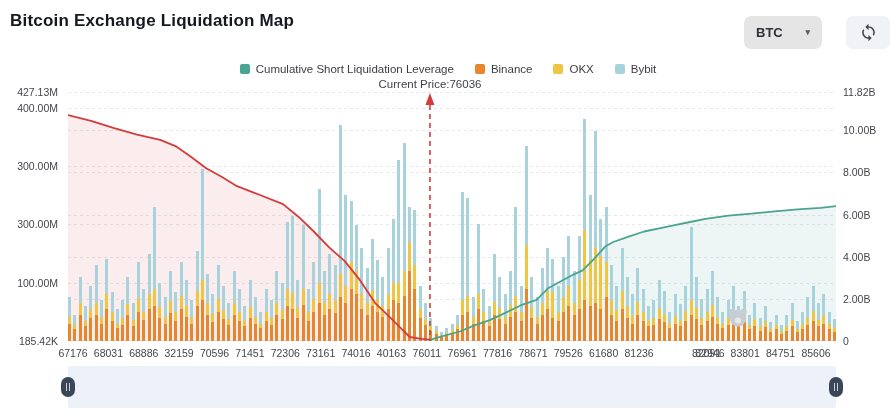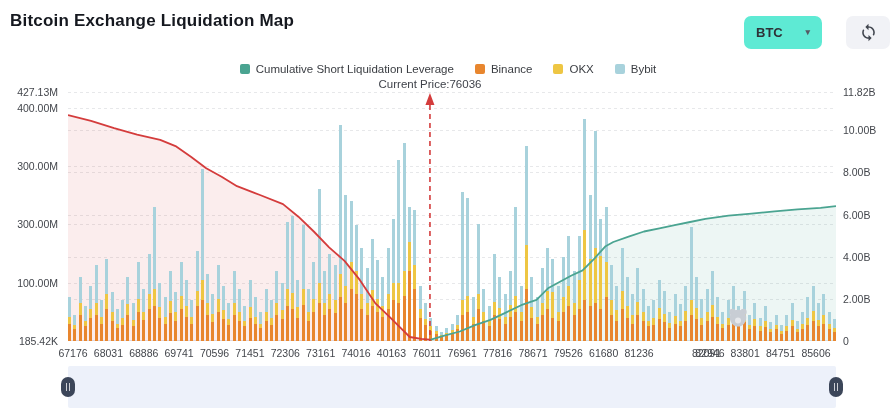--- a/index.html
+++ b/index.html
@@ -2,21 +2,21 @@
 <html><head>
 <meta charset="utf-8">
 <style>
   html,body{margin:0;padding:0;}
   body{
     width:896px;height:418px;position:relative;overflow:hidden;background:#ffffff;
     font-family:"Liberation Sans",sans-serif;
   }
   .page-title{position:absolute;left:10px;top:11px;font-size:17px;font-weight:700;color:#15181f;letter-spacing:.2px;text-align:right;}
   .controls{position:absolute;top:16px;right:6px;display:flex;align-items:center;}
-  .sel{height:33px;background:#5eead4;border-radius:7px;display:flex;align-items:center;justify-content:space-between;
+  .sel{height:33px;background:#e5e5e5;border-radius:7px;display:flex;align-items:center;justify-content:space-between;
        padding:0 12px;font-size:13px;color:#2e3238;font-weight:600;cursor:pointer;box-sizing:border-box;}
   .sel-symbol{width:78px;margin-right:24px;}
   .sel-period{width:92px;margin-right:26px;}
   .caret{font-size:9px;color:#555a63;line-height:1;}
   .spinner{display:flex;flex-direction:column;align-items:center;}
   .tri{width:0;height:0;border-left:3.5px solid transparent;border-right:3.5px solid transparent;}
   .tri.up{border-bottom:4px solid #555a63;margin-bottom:2.5px;}
   .tri.down{border-top:4px solid #555a63;}
   .refresh-btn{width:44px;height:33px;background:#f1f2f6;border:none;border-radius:7px;display:flex;
        align-items:center;justify-content:center;cursor:pointer;padding:0;}
@@ -846,21 +846,21 @@
     <span style="top: 74px;">8.00B</span>
     <span style="top: 117px;">6.00B</span>
     <span style="top: 159px;">4.00B</span>
     <span style="top: 201px;">2.00B</span>
     <span style="top: 243px;">0</span>
   </div>
 <div class="x-axis" id="x-axis">
     <span style="left: 5px;">67176</span>
     <span style="left: 40.4px;">68031</span>
     <span style="left: 75.8px;">68886</span>
-    <span style="left: 111.1px;">69741</span>
+    <span style="left: 111.1px;">32159</span>
     <span style="left: 146.5px;">70596</span>
     <span style="left: 181.9px;">71451</span>
     <span style="left: 217.3px;">72306</span>
     <span style="left: 252.7px;">73161</span>
     <span style="left: 288px;">74016</span>
     <span style="left: 323.4px;">40163</span>
     <span style="left: 358.8px;">76011</span>
     <span style="left: 394.2px;">76961</span>
     <span style="left: 429.6px;">77816</span>
     <span style="left: 465px;">78671</span>

